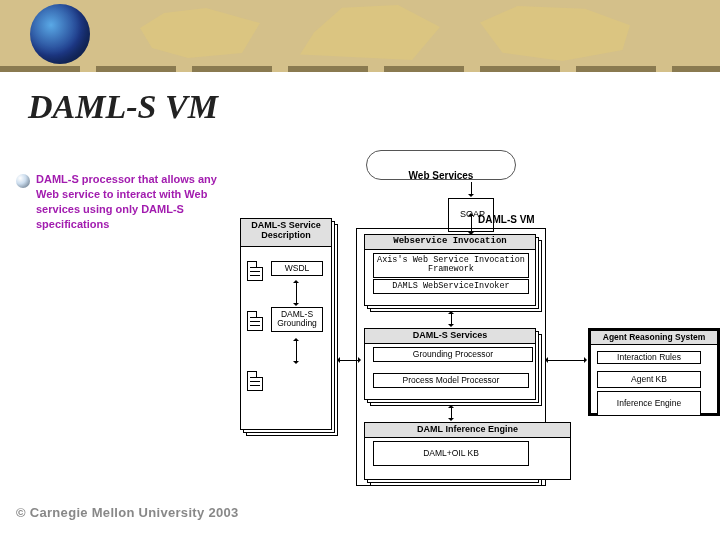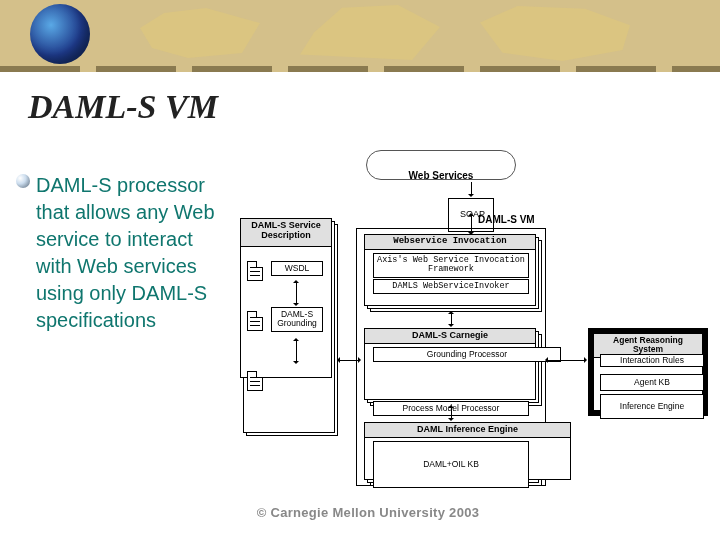--- a/index.html
+++ b/index.html
@@ -6,21 +6,21 @@
   body { width: 720px; height: 540px; background: #fff; font-family: Arial, sans-serif; position: relative; overflow: hidden; }
   .header-band { width: 720px; height: 72px; background: #d4c08a; position: relative; overflow: hidden; }
   .header-band::after { content:""; position:absolute; left:0; right:0; bottom:0; height:6px; background: repeating-linear-gradient(90deg,#8a7a50 0 80px, transparent 80px 96px); }
   .globe { position: absolute; left: 30px; top: 4px; width: 60px; height: 60px; border-radius: 50%; background: radial-gradient(circle at 35% 35%, #5aa9e6 0%, #1e3a8a 55%, #0b1f4a 100%); box-shadow: inset -6px -6px 10px rgba(0,0,0,0.25); }
   .continent { position: absolute; background: #e0c97a; opacity: .55; }
   .c1 { left: 140px; top: 8px; width: 120px; height: 50px; clip-path: polygon(0 40%, 20% 10%, 55% 0, 100% 30%, 85% 90%, 40% 100%, 10% 80%); }
   .c2 { left: 300px; top: 5px; width: 140px; height: 55px; clip-path: polygon(10% 50%, 30% 5%, 70% 0, 100% 40%, 80% 100%, 40% 95%, 0 90%); }
   .c3 { left: 480px; top: 6px; width: 150px; height: 55px; clip-path: polygon(0 30%, 25% 0, 70% 5%, 100% 35%, 95% 80%, 55% 100%, 15% 85%); }
   .title { position: absolute; left: 28px; top: 88px; font-family: "Times New Roman", serif; font-style: italic; font-weight: bold; font-size: 34px; color: #222; }
   .bullet { position: absolute; left: 16px; top: 174px; width: 14px; height: 14px; border-radius: 50%; background: radial-gradient(circle at 30% 30%, #fff 0%, #cde 40%, #567 100%); }
-  .bodytext { position: absolute; left: 36px; top: 172px; width: 185px; font-size: 20px; line-height: 1.35; color: #0f766e; }
+  .bodytext { position: absolute; left: 36px; top: 172px; width: 185px; font-size: 11px; line-height: 1.35; color: #a21caf; font-weight: bold; }
   .diagram { position: absolute; left: 236px; top: 150px; width: 470px; height: 340px; font-size: 9px; color: #000; }
   .stack { position:absolute; }
   .stack .back2, .stack .back1, .stack .front { position:absolute; border:1px solid #000; background:#fff; }
   .stack .back2 { left:6px; top:6px; }
   .stack .back1 { left:3px; top:3px; }
   .stack .front { left:0; top:0; }
   .box-title { background:#e0e0e0; font-weight:bold; text-align:center; padding:2px 3px; border-bottom:1px solid #000; font-size:9px; line-height:1.1; }
   .inner { position:absolute; border:1px solid #000; background:#fff; text-align:center; padding:2px; font-size:8.5px; line-height:1.1; }
   .page-icon { position:absolute; width:16px; height:20px; border:1px solid #000; background:#fff; }
   .page-icon::before { content:""; position:absolute; right:-1px; top:-1px; width:6px; height:6px; background:#fff; border-left:1px solid #000; border-bottom:1px solid #000; }
@@ -28,21 +28,21 @@
   .arrow-v { position:absolute; width:1px; background:#000; }
   .arrow-v::before, .arrow-v::after { content:""; position:absolute; left:-3px; border:3px solid transparent; }
   .arrow-v::before { top:-4px; border-bottom-color:#000; }
   .arrow-v::after { bottom:-4px; border-top-color:#000; }
   .arrow-down::before { display:none; }
   .arrow-h { position:absolute; height:1px; background:#000; }
   .arrow-h::before, .arrow-h::after { content:""; position:absolute; top:-3px; border:3px solid transparent; }
   .arrow-h::before { left:-4px; border-right-color:#000; }
   .arrow-h::after { right:-4px; border-left-color:#000; }
   .cloud { position:absolute; border:1px solid #555; border-radius:24px; background:#fff; text-align:center; font-weight:bold; }
-  .copyright { position:absolute; left:0; right:0; bottom:20px; text-align:center; font-size:13px; font-weight:bold; color:#888; letter-spacing:.3px;margin-left:16px; }
+  .copyright { position:absolute; left:0; right:0; bottom:20px; font-size:13px; font-weight:bold; color:#888; letter-spacing:.3px;margin-left:16px; }
 </style>
 </head>
 <body>
 
 <div class="header-band">
   <div class="globe"></div>
   <div class="continent c1"></div>
   <div class="continent c2"></div>
   <div class="continent c3"></div>
 </div>
@@ -60,21 +60,21 @@
 
   <div class="inner" style="left:212px; top:48px; width:46px; padding:11px; font-size:9px;text-align:right;">SOAP</div>
   <div class="arrow-v" style="left:235px; top:64px; height:20px;"></div>
 
   <div style="position:absolute; left:120px; top:78px; width:190px; height:258px; border:1px solid #000;"></div>
   <div style="position:absolute; left:242px; top:64px; font-weight:bold; font-size:10px;">DAML-S VM</div>
 
   <div class="stack" style="left:4px; top:68px;">
     <div class="back2" style="width:92px; height:212px;"></div>
     <div class="back1" style="width:92px; height:212px;"></div>
-    <div class="front" style="width:92px; height:160px;">
+    <div class="front" style="width:92px; height:212px;">
       <div class="box-title" style="height:28px;">DAML-S Service Description</div>
       <div class="page-icon" style="left:6px; top:42px;">
           <div class="page-bar" style="top:5px;"></div>
           <div class="page-bar" style="top:9px;"></div>
           <div class="page-bar" style="top:13px;"></div>
         </div>
       <div class="inner" style="left:30px; top:42px; width:52px;">WSDL</div>
       <div class="arrow-v" style="left:55px; top:62px; height:24px;"></div>
       <div class="page-icon" style="left:6px; top:92px;">
           <div class="page-bar" style="top:5px;"></div>
@@ -101,39 +101,39 @@
       <div class="inner" style="left:8px; top:18px; width:156px;">Axis's Web Service Invocation Framework</div>
       <div class="inner" style="left:8px; top:44px; width:156px;">DAMLS WebServiceInvoker</div>
     </div>
   </div>
   <div class="arrow-v" style="left:215px; top:162px; height:14px;"></div>
 
   <div class="stack" style="left:128px; top:178px;">
     <div class="back2" style="width:172px; height:72px;"></div>
     <div class="back1" style="width:172px; height:72px;"></div>
     <div class="front" style="width:172px; height:72px;">
-      <div class="box-title">DAML-S Carnegie</div>
-      <div class="inner" style="left:8px; top:18px; width:188px;">Grounding Processor</div>
-      <div class="inner" style="left:8px; top:44px; width:156px;margin-top:28px;">Process Model Processor</div>
+      <div class="box-title">DAML-S Services</div>
+      <div class="inner" style="left:8px; top:18px; width:160px;">Grounding Processor</div>
+      <div class="inner" style="left:8px; top:44px; width:156px;">Process Model Processor</div>
     </div>
   </div>
   <div class="arrow-v" style="left:215px; top:256px; height:14px;"></div>
 
   <div class="stack" style="left:128px; top:272px;">
     <div class="back2" style="width:172px; height:58px;"></div>
     <div class="back1" style="width:172px; height:58px;"></div>
     <div class="front" style="width:207px; height:58px;">
       <div class="box-title">DAML Inference Engine</div>
-      <div class="inner" style="left:8px; top:18px; width:156px; padding:18px;">DAML+OIL KB</div>
+      <div class="inner" style="left:8px; top:18px; width:156px; padding:7px;">DAML+OIL KB</div>
     </div>
   </div>
 
   <div class="arrow-h" style="left:310px; top:210px; width:40px;"></div>
 
-  <div style="position:absolute; left:352px; top:178px; width:120px; height:88px; border:6px solid #000000; background:#fff;">
+  <div style="position:absolute; left:352px; top:178px; width:132px; height:88px; border:3px solid #000000; background:#fff;">
     <div class="box-title" style="font-size:8.5px;">Agent Reasoning System</div>
     <div class="inner" style="left:6px; top:20px; width:104px; padding:1px;">Interaction Rules</div>
     <div class="inner" style="left:6px; top:40px; width:104px; padding:3px;">Agent KB</div>
     <div class="inner" style="left:6px; top:60px; width:104px; padding:7px;">Inference Engine</div>
   </div>
 
 </div>
 
 <div class="copyright">© Carnegie Mellon University 2003</div>
 

